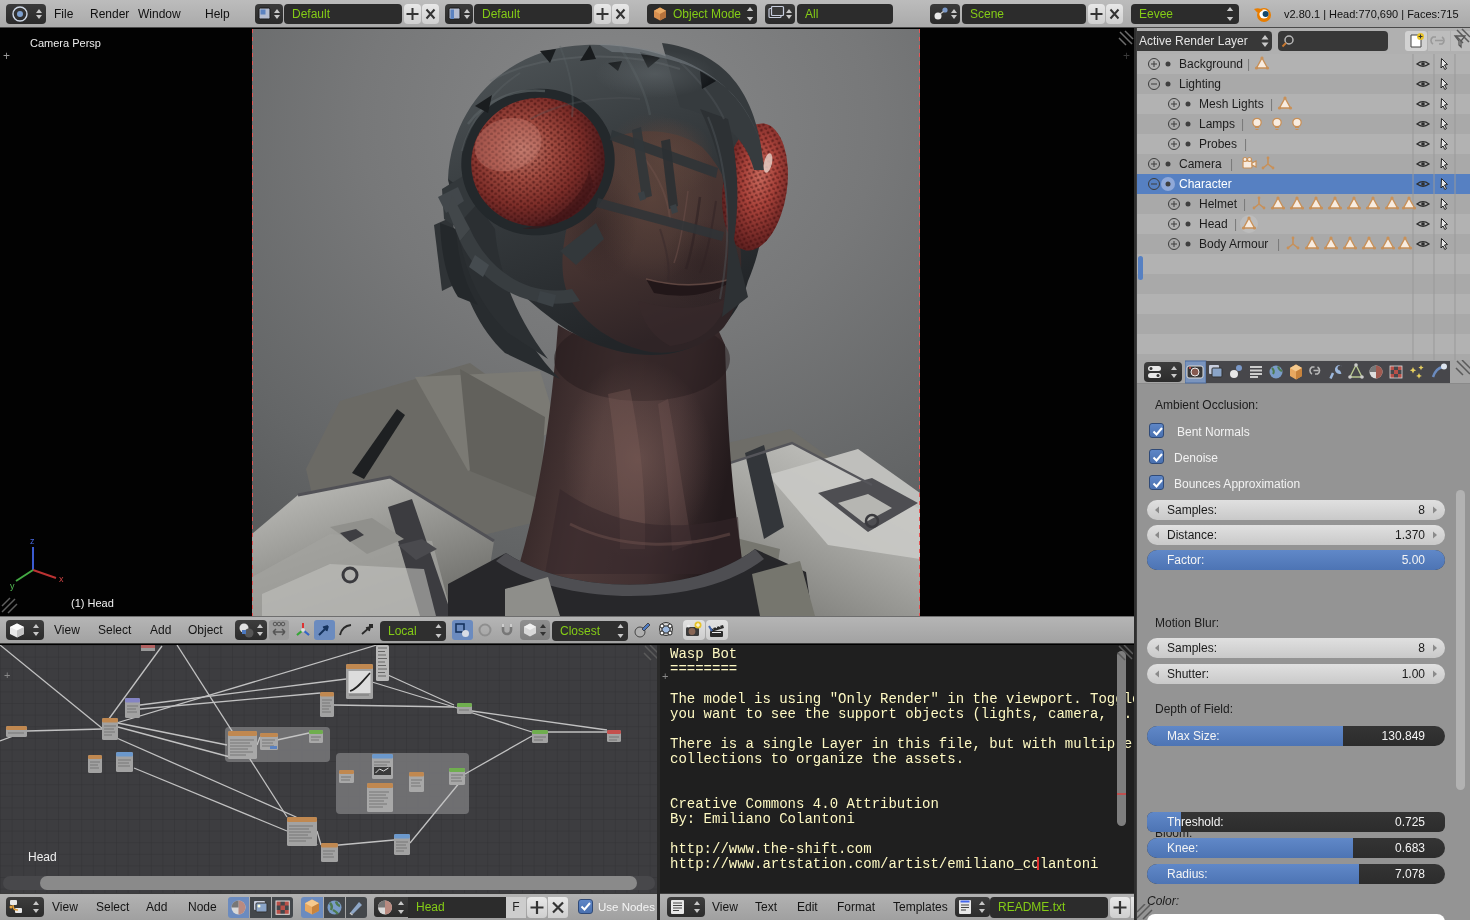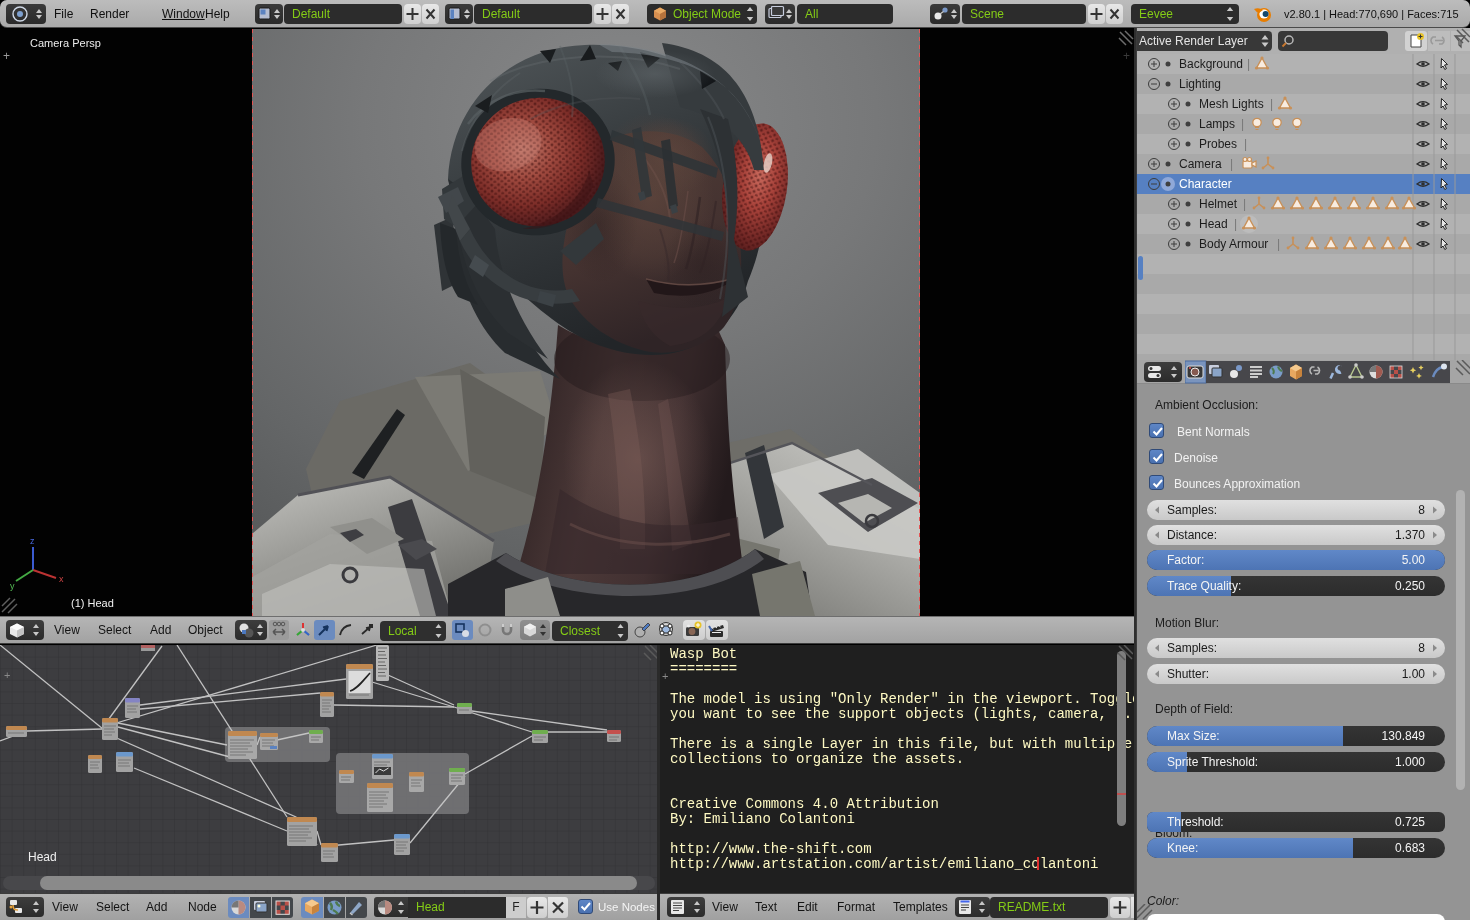--- a/index.html
+++ b/index.html
@@ -1,20 +1,20 @@
 <!DOCTYPE html>
 <html><head>
 <meta charset="utf-8">
 <style>
   * { margin:0; padding:0; box-sizing:border-box; }
   html,body { width:1470px; height:920px; overflow:hidden; background:#000; }
   body { font-family:"Liberation Sans", sans-serif; position:relative; }
   .abs { position:absolute; }
   
-  #topbar { left:0; top:0; width:1470px; height:28px; background:linear-gradient(#bcbcbc,#aaaaaa); border-bottom:1px solid #4a4a4a;border-radius:7px; }
+  #topbar { left:0; top:0; width:1470px; height:28px; background:linear-gradient(#bcbcbc,#aaaaaa); border-bottom:1px solid #4a4a4a; }
   .menu { color:#101010; font-size:12px; line-height:28px; position:absolute; top:0; }
   .dfield { position:absolute; background:#2c2c2c; border-radius:4px; color:#84cc16; font-size:12px; height:20px; line-height:20px; top:4px; padding-left:8px; }
   .ibtn { position:absolute; background:#2c2c2c; border-radius:4px; height:20px; top:4px; }
   .lbtn { position:absolute; background:linear-gradient(#e8e8e8,#cfcfcf); border-radius:4px; height:20px; top:4px; color:#222; text-align:center; }
   
   #view3d { left:0; top:29px; width:1135px; height:587px; background:#000; overflow:hidden; }
   #vhead { left:0; top:616px; width:1135px; height:28px; background:linear-gradient(#b5b5b5,#a2a2a2); border-top:1px solid #6e6e6e; border-bottom:1px solid #3c3c3c; }
   .hmenu { color:#141414; font-size:12px; line-height:27px; position:absolute; top:0; }
   
   #nodeed { left:0; top:645px; width:659px; height:248px; background:#3c3c3f; overflow:hidden; }
@@ -44,21 +44,21 @@
 <div id="topbar" class="abs">
   <div class="ibtn" style="left:6px;width:40px;background:linear-gradient(#3a3a3a,#2a2a2a);">
     <svg width="40" height="20">
         <circle cx="14" cy="10" r="7" fill="none" stroke="#cfd8e6" stroke-width="1.4"></circle>
         <circle cx="14" cy="10" r="3" fill="#7da0d0"></circle>
         <path d="M33 5 l3 4 h-6 z M33 15 l-3 -4 h6 z" fill="#c8c8c8"></path>
       </svg>
   </div>
   <div class="menu" style="left:54px;">File</div>
   <div class="menu" style="left:90px;">Render</div>
-  <div class="menu" style="left:162px;text-decoration:underline;">Window</div>
+  <div class="menu" style="left:138px;">Window</div>
   <div class="menu" style="left:205px;">Help</div>
   <div class="ibtn" style="left:255px;width:28px;background:linear-gradient(#3a3a3a,#2a2a2a);">
     <svg width="28" height="20">
         <rect x="4" y="4" width="11" height="11" rx="1.5" fill="#b5bdd1" stroke="#1a1a1a"></rect>
         <rect x="5.5" y="5.5" width="5" height="5" fill="#5b82c0"></rect>
         <path d="M22 5 l3 4 h-6 z M22 15 l-3 -4 h6 z" fill="#c8c8c8"></path>
       </svg>
   </div>
   <div class="dfield" style="left:284px;width:118px;">Default</div>
   <div class="lbtn" style="left:404px;width:17px;"><svg width="17" height="20">
@@ -1090,25 +1090,20 @@
   <svg width="298" height="20" style="position:absolute;left:0;top:0;">
         <path d="M8 10 l4 -3.5 v7 Z" fill="#8a8a8a"></path>
         <path d="M290 10 l-4 -3.5 v7 Z" fill="#8a8a8a"></path>
       </svg>
     </div>
 <div class="slider sdark" style="top:190px;">
       <div class="sfill" style="width:298px;"></div>
       <span class="sname" style="z-index:2;position:absolute;">Factor:</span>
       <span class="sval">5.00</span>
     </div>
-<div class="slider sdark" style="top:216px;">
-      <div class="sfill" style="width:84px;"></div>
-      <span class="sname" style="z-index:2;position:absolute;">Trace Quality:</span>
-      <span class="sval">0.250</span>
-    </div>
 <div class="plabel" style="left:18px;top:256px;">Motion Blur:</div>
 <div class="slider slight" style="top:278px;">
       <span class="sname">Samples:</span>
       <span class="sval">8</span>
   <svg width="298" height="20" style="position:absolute;left:0;top:0;">
         <path d="M8 10 l4 -3.5 v7 Z" fill="#8a8a8a"></path>
         <path d="M290 10 l-4 -3.5 v7 Z" fill="#8a8a8a"></path>
       </svg>
     </div>
 <div class="slider slight" style="top:304px;">
@@ -1117,36 +1112,36 @@
   <svg width="298" height="20" style="position:absolute;left:0;top:0;">
         <path d="M8 10 l4 -3.5 v7 Z" fill="#8a8a8a"></path>
         <path d="M290 10 l-4 -3.5 v7 Z" fill="#8a8a8a"></path>
       </svg>
     </div>
 <div class="plabel" style="left:18px;top:342px;">Depth of Field:</div>
 <div class="slider sdark" style="top:366px;">
       <div class="sfill" style="width:196px;"></div>
       <span class="sname" style="z-index:2;position:absolute;">Max Size:</span>
       <span class="sval">130.849</span>
-    </div>
-<div class="slider sdark" style="top:392px;">
-      <div class="sfill" style="width:40px;"></div>
-      <span class="sname" style="z-index:2;position:absolute;">Sprite Threshold:</span>
-      <span class="sval">1.000</span>
     </div>
 <div class="plabel" style="left:18px;top:430px;margin-top:36px;">Bloom:</div>
 <div class="slider sdark" style="top:452px;border-radius:6px;">
       <div class="sfill" style="width:34px;"></div>
       <span class="sname" style="z-index:2;position:absolute;">Threshold:</span>
       <span class="sval">0.725</span>
     </div>
 <div class="slider sdark" style="top:478px;">
       <div class="sfill" style="width:206px;"></div>
       <span class="sname" style="z-index:2;position:absolute;">Knee:</span>
       <span class="sval">0.683</span>
+    </div>
+<div class="slider sdark" style="top:504px;">
+      <div class="sfill" style="width:212px;"></div>
+      <span class="sname" style="z-index:2;position:absolute;">Radius:</span>
+      <span class="sval">7.078</span>
     </div>
 <div class="plabel" style="left:10px;top:534px;font-style:italic;">Color:</div>
 <div class="abs" style="left:10px;top:554px;width:298px;height:16px;border-radius:8px;background:#fff;"></div>
 
 <div class="abs" style="left:319px;top:130px;width:9px;height:300px;background:#b2b2b2;border-radius:5px;"></div>
 <svg width="18" height="16" style="position:absolute;left:316px;top:0;">
       <g stroke="#5a5a5a" stroke-width="1.5">
         <path d="M 4,1 l 13,13 M 9,0 l 9,9 M 3,8 l 7,7"></path>
       </g>
     </svg>

